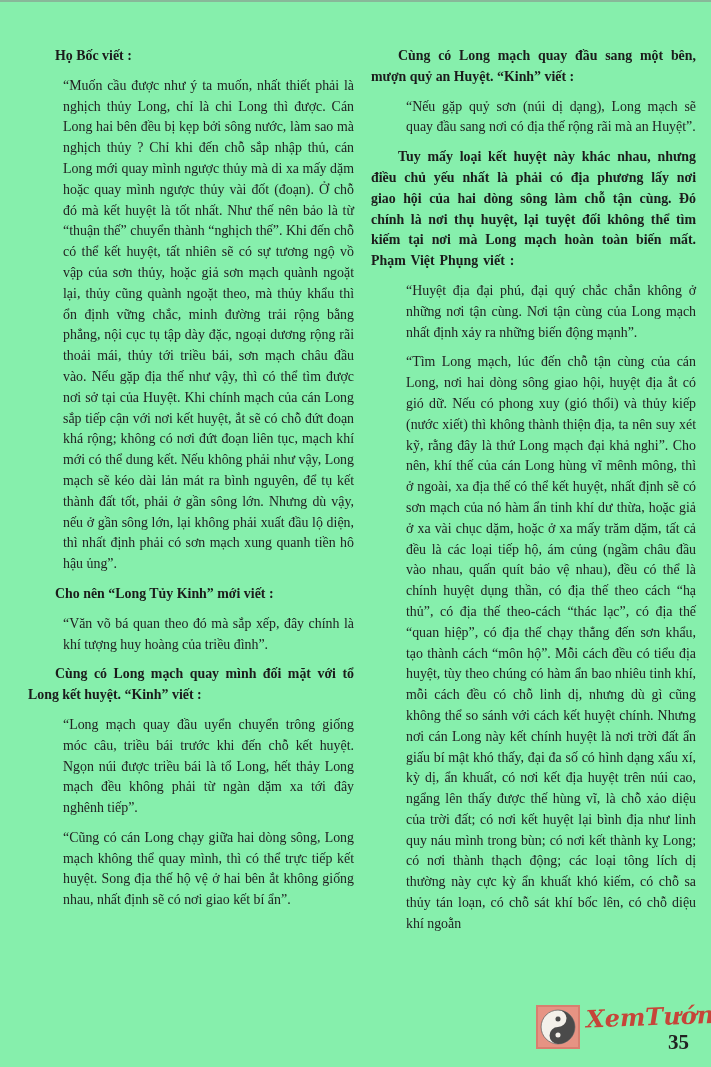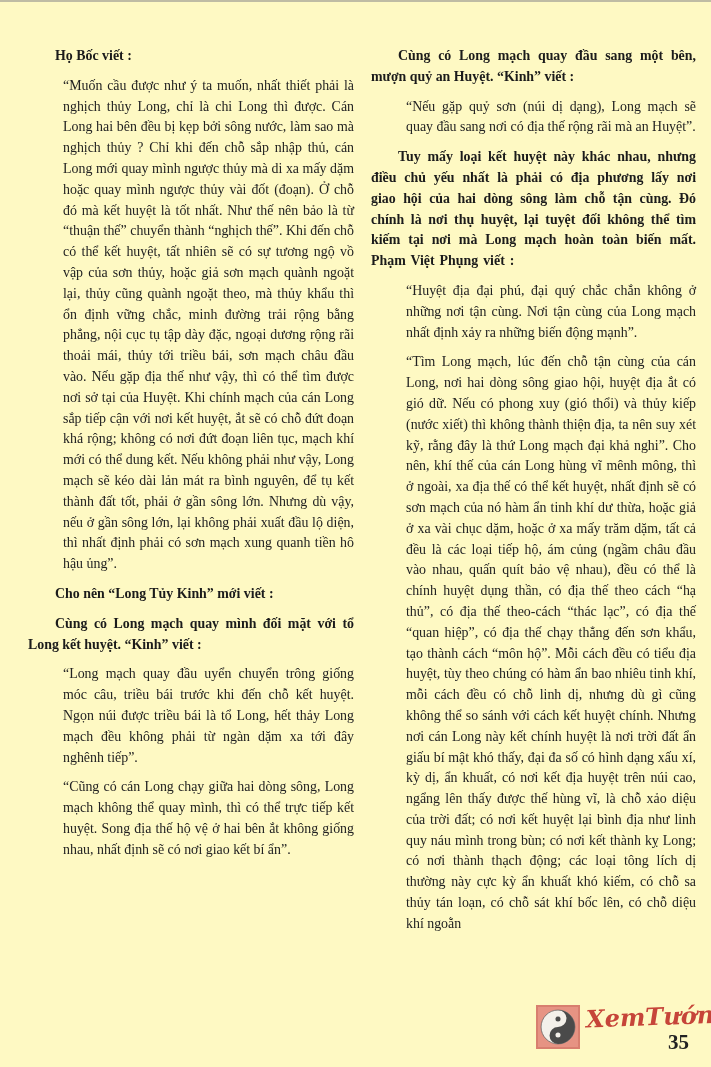--- a/index.html
+++ b/index.html
@@ -1,20 +1,20 @@
 <!DOCTYPE html>
 <html><head>
 <meta charset="utf-8">
 <style>
   html,body{margin:0;padding:0;background:#e9e9e9;}
   .page{
     position:relative;
     width:711px;height:1067px;
     margin:0 auto;
-    background:#fef9c3;
+    background:#86efac;
     overflow:hidden;
     font-family:"Liberation Serif","DejaVu Serif",serif;
     color:#1b1b1b;
   }
   .scan-edge-top{
     position:absolute;top:0;left:0;width:711px;height:2px;
     background:#8a8a8a;opacity:.55;
   }
   .col{
     position:absolute;top:46px;
@@ -68,20 +68,21 @@
 </head>
 <body>
 
 <div class="page">
   <div class="scan-edge-top"></div>
 
   <div class="col col-left">
     <p class="heading">Họ Bốc viết :</p>
     <p class="quote">“Muốn cầu được như ý ta muốn, nhất thiết phải là nghịch thủy Long, chỉ là chi Long thì được. Cán Long hai bên đều bị kẹp bởi sông nước, làm sao mà nghịch thủy ? Chỉ khi đến chỗ sắp nhập thủ, cán Long mới quay mình ngược thủy mà di xa mấy dặm hoặc quay mình ngược thủy vài đốt (đoạn). Ở chỗ đó mà kết huyệt là tốt nhất. Như thế nên bảo là từ “thuận thế” chuyển thành “nghịch thế”. Khi đến chỗ có thể kết huyệt, tất nhiên sẽ có sự tương ngộ vồ vập của sơn thủy, hoặc giả sơn mạch quành ngoặt lại, thủy cũng quành ngoặt theo, mà thủy khẩu thì ổn định vững chắc, minh đường trải rộng bằng phẳng, nội cục tụ tập dày đặc, ngoại dương rộng rãi thoải mái, thủy tới triều bái, sơn mạch châu đầu vào. Nếu gặp địa thế như vậy, thì có thể tìm được nơi sở tại của Huyệt. Khi chính mạch của cán Long sắp tiếp cận với nơi kết huyệt, ắt sẽ có chỗ đứt đoạn khá rộng; không có nơi đứt đoạn liên tục, mạch khí mới có thể dung kết. Nếu không phải như vậy, Long mạch sẽ kéo dài lản mát ra bình nguyên, để tụ kết thành đất tốt, phải ở gần sông lớn. Nhưng dù vậy, nếu ở gần sông lớn, lại không phải xuất đầu lộ diện, thì nhất định phải có sơn mạch xung quanh tiền hô hậu ủng”.</p>
     <p class="heading">Cho nên “Long Tủy Kinh” mới viết :</p>
+    <p class="quote">“Văn võ bá quan theo đó mà sắp xếp, đây chính là khí tượng huy hoàng của triều đình”.</p>
     <p class="heading">Cùng có Long mạch quay mình đối mặt với tổ Long kết huyệt. “Kinh” viết :</p>
     <p class="quote">“Long mạch quay đầu uyển chuyển trông giống móc câu, triều bái trước khi đến chỗ kết huyệt. Ngọn núi được triều bái là tổ Long, hết thảy Long mạch đều không phải từ ngàn dặm xa tới đây nghênh tiếp”.</p>
     <p class="quote">“Cũng có cán Long chạy giữa hai dòng sông, Long mạch không thể quay mình, thì có thể trực tiếp kết huyệt. Song địa thế hộ vệ ở hai bên ắt không giống nhau, nhất định sẽ có nơi giao kết bí ẩn”.</p>
   </div>
 
   <div class="col col-right">
     <p class="heading">Cùng có Long mạch quay đầu sang một bên, mượn quỷ an Huyệt. “Kinh” viết :</p>
     <p class="quote">“Nếu gặp quỷ sơn (núi dị dạng), Long mạch sẽ quay đầu sang nơi có địa thế rộng rãi mà an Huyệt”.</p>
     <p class="body-par">Tuy mấy loại kết huyệt này khác nhau, nhưng điều chủ yếu nhất là phải có địa phương lấy nơi giao hội của hai dòng sông làm chỗ tận cùng. Đó chính là nơi thụ huyệt, lại tuyệt đối không thể tìm kiếm tại nơi mà Long mạch hoàn toàn biến mất. Phạm Việt Phụng viết :</p>
     <p class="quote">“Huyệt địa đại phú, đại quý chắc chắn không ở những nơi tận cùng. Nơi tận cùng của Long mạch nhất định xảy ra những biến động mạnh”.</p>

